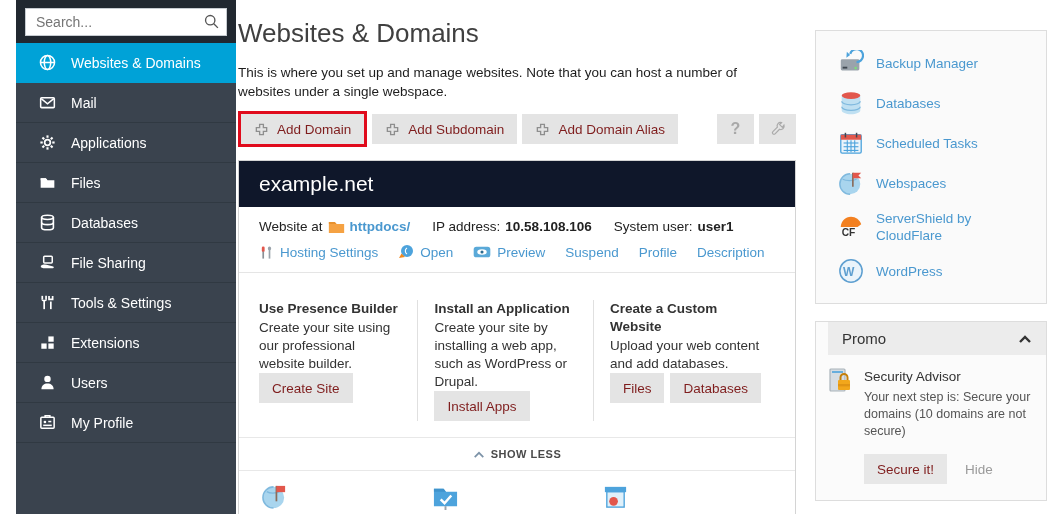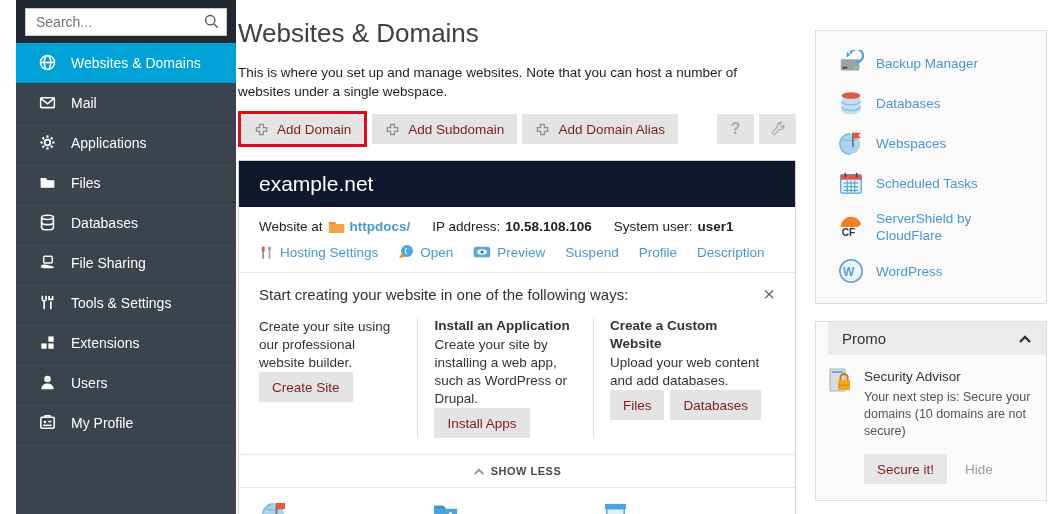--- a/index.html
+++ b/index.html
@@ -295,26 +295,23 @@
               <circle cx="10" cy="8" r="1.8" fill="#2b6a8f"></circle>
             </svg>
           <span>Preview</span>
         </a>
         <a class="link">Suspend</a>
         <a class="link">Profile</a>
         <a class="link">Description</a>
       </div>
 
       <div class="gs">
-        <div class="gs-head">
-          <span class="t">Start creating your website in one of the following ways:</span>
-          <button class="gs-close">×</button>
-        </div>
         <div class="gs-cols">
           <div class="gs-col">
+            <h3>Use Presence Builder</h3>
             <p>Create your site using our professional website builder.</p>
             <div class="btn-row">
               <button class="btn">Create Site</button>
             </div>
           </div>
           <div class="gs-col">
             <h3>Install an Application</h3>
             <p>Create your site by installing a web app, such as WordPress or Drupal.</p>
             <div class="btn-row">
               <button class="btn">Install Apps</button>
@@ -390,51 +387,51 @@
               <path d="M4 6v16c0 2.2 4.5 4 10 4s10-1.8 10-4V6" fill="#bfe0f2"></path>
               <ellipse cx="14" cy="6" rx="10" ry="3.6" fill="#e2574c"></ellipse>
               <path d="M4 12c0 2.2 4.5 4 10 4s10-1.8 10-4M4 18c0 2.2 4.5 4 10 4s10-1.8 10-4" fill="none" stroke="#7fb9de" stroke-width="1.4"></path>
             </svg>
         </span>
         <span>Databases</span>
       </a>
       <a class="link tool-item">
         <span class="ic">
           <svg width="26" height="26" viewBox="0 0 28 28">
-              <circle cx="13" cy="15" r="11" fill="#a9d5ee"></circle>
-              <path d="M13 4a11 11 0 0 0 0 22" fill="none" stroke="#7fb9de" stroke-width="1.6"></path>
-              <path d="M5 10c4 2 11 2 15 0" stroke="#7fb9de" stroke-width="1.4" fill="none"></path>
-              <line x1="16" y1="3" x2="16" y2="18" stroke="#8a6d5c" stroke-width="1.8"></line>
-              <path d="M16 3h9l-3 3 3 3h-9z" fill="#e2574c"></path>
-            </svg>
-        </span>
-        <span>Webspaces</span>
-      </a>
-      <a class="link tool-item">
-        <span class="ic">
-          <svg width="26" height="26" viewBox="0 0 28 28">
               <rect x="3" y="5" width="22" height="20" rx="1.5" fill="#eaf4fb" stroke="#4da3dc" stroke-width="1.4"></rect>
               <rect x="3" y="5" width="22" height="5.5" fill="#e2574c"></rect>
               <line x1="8" y1="3" x2="8" y2="8" stroke="#3e4750" stroke-width="1.6"></line>
               <line x1="20" y1="3" x2="20" y2="8" stroke="#3e4750" stroke-width="1.6"></line>
               <g stroke="#4da3dc" stroke-width="1.2">
                 <line x1="6" y1="14" x2="22" y2="14"></line>
                 <line x1="6" y1="18" x2="22" y2="18"></line>
                 <line x1="6" y1="22" x2="22" y2="22"></line>
                 <line x1="10" y1="11" x2="10" y2="24"></line>
                 <line x1="14" y1="11" x2="14" y2="24"></line>
                 <line x1="18" y1="11" x2="18" y2="24"></line>
               </g>
             </svg>
         </span>
         <span>Scheduled Tasks</span>
       </a>
       <a class="link tool-item">
         <span class="ic">
           <svg width="26" height="26" viewBox="0 0 28 28">
+              <circle cx="13" cy="15" r="11" fill="#a9d5ee"></circle>
+              <path d="M13 4a11 11 0 0 0 0 22" fill="none" stroke="#7fb9de" stroke-width="1.6"></path>
+              <path d="M5 10c4 2 11 2 15 0" stroke="#7fb9de" stroke-width="1.4" fill="none"></path>
+              <line x1="16" y1="3" x2="16" y2="18" stroke="#8a6d5c" stroke-width="1.8"></line>
+              <path d="M16 3h9l-3 3 3 3h-9z" fill="#e2574c"></path>
+            </svg>
+        </span>
+        <span>Webspaces</span>
+      </a>
+      <a class="link tool-item">
+        <span class="ic">
+          <svg width="26" height="26" viewBox="0 0 28 28">
               <path d="M3 14c0-6 5-11 11-11 5 0 9.5 3.4 11 8l-4 3H3z" fill="#f38020"></path>
               <text x="4" y="24" font-size="11" font-weight="bold" fill="#333" font-family="Liberation Sans, sans-serif">CF</text>
             </svg>
         </span>
         <span>ServerShield by CloudFlare</span>
       </a>
       <a class="link tool-item">
         <span class="ic">
           <svg width="26" height="26" viewBox="0 0 28 28">
               <circle cx="14" cy="14" r="12" fill="#eaf4fb" stroke="#5e9fd0" stroke-width="1.6"></circle>

